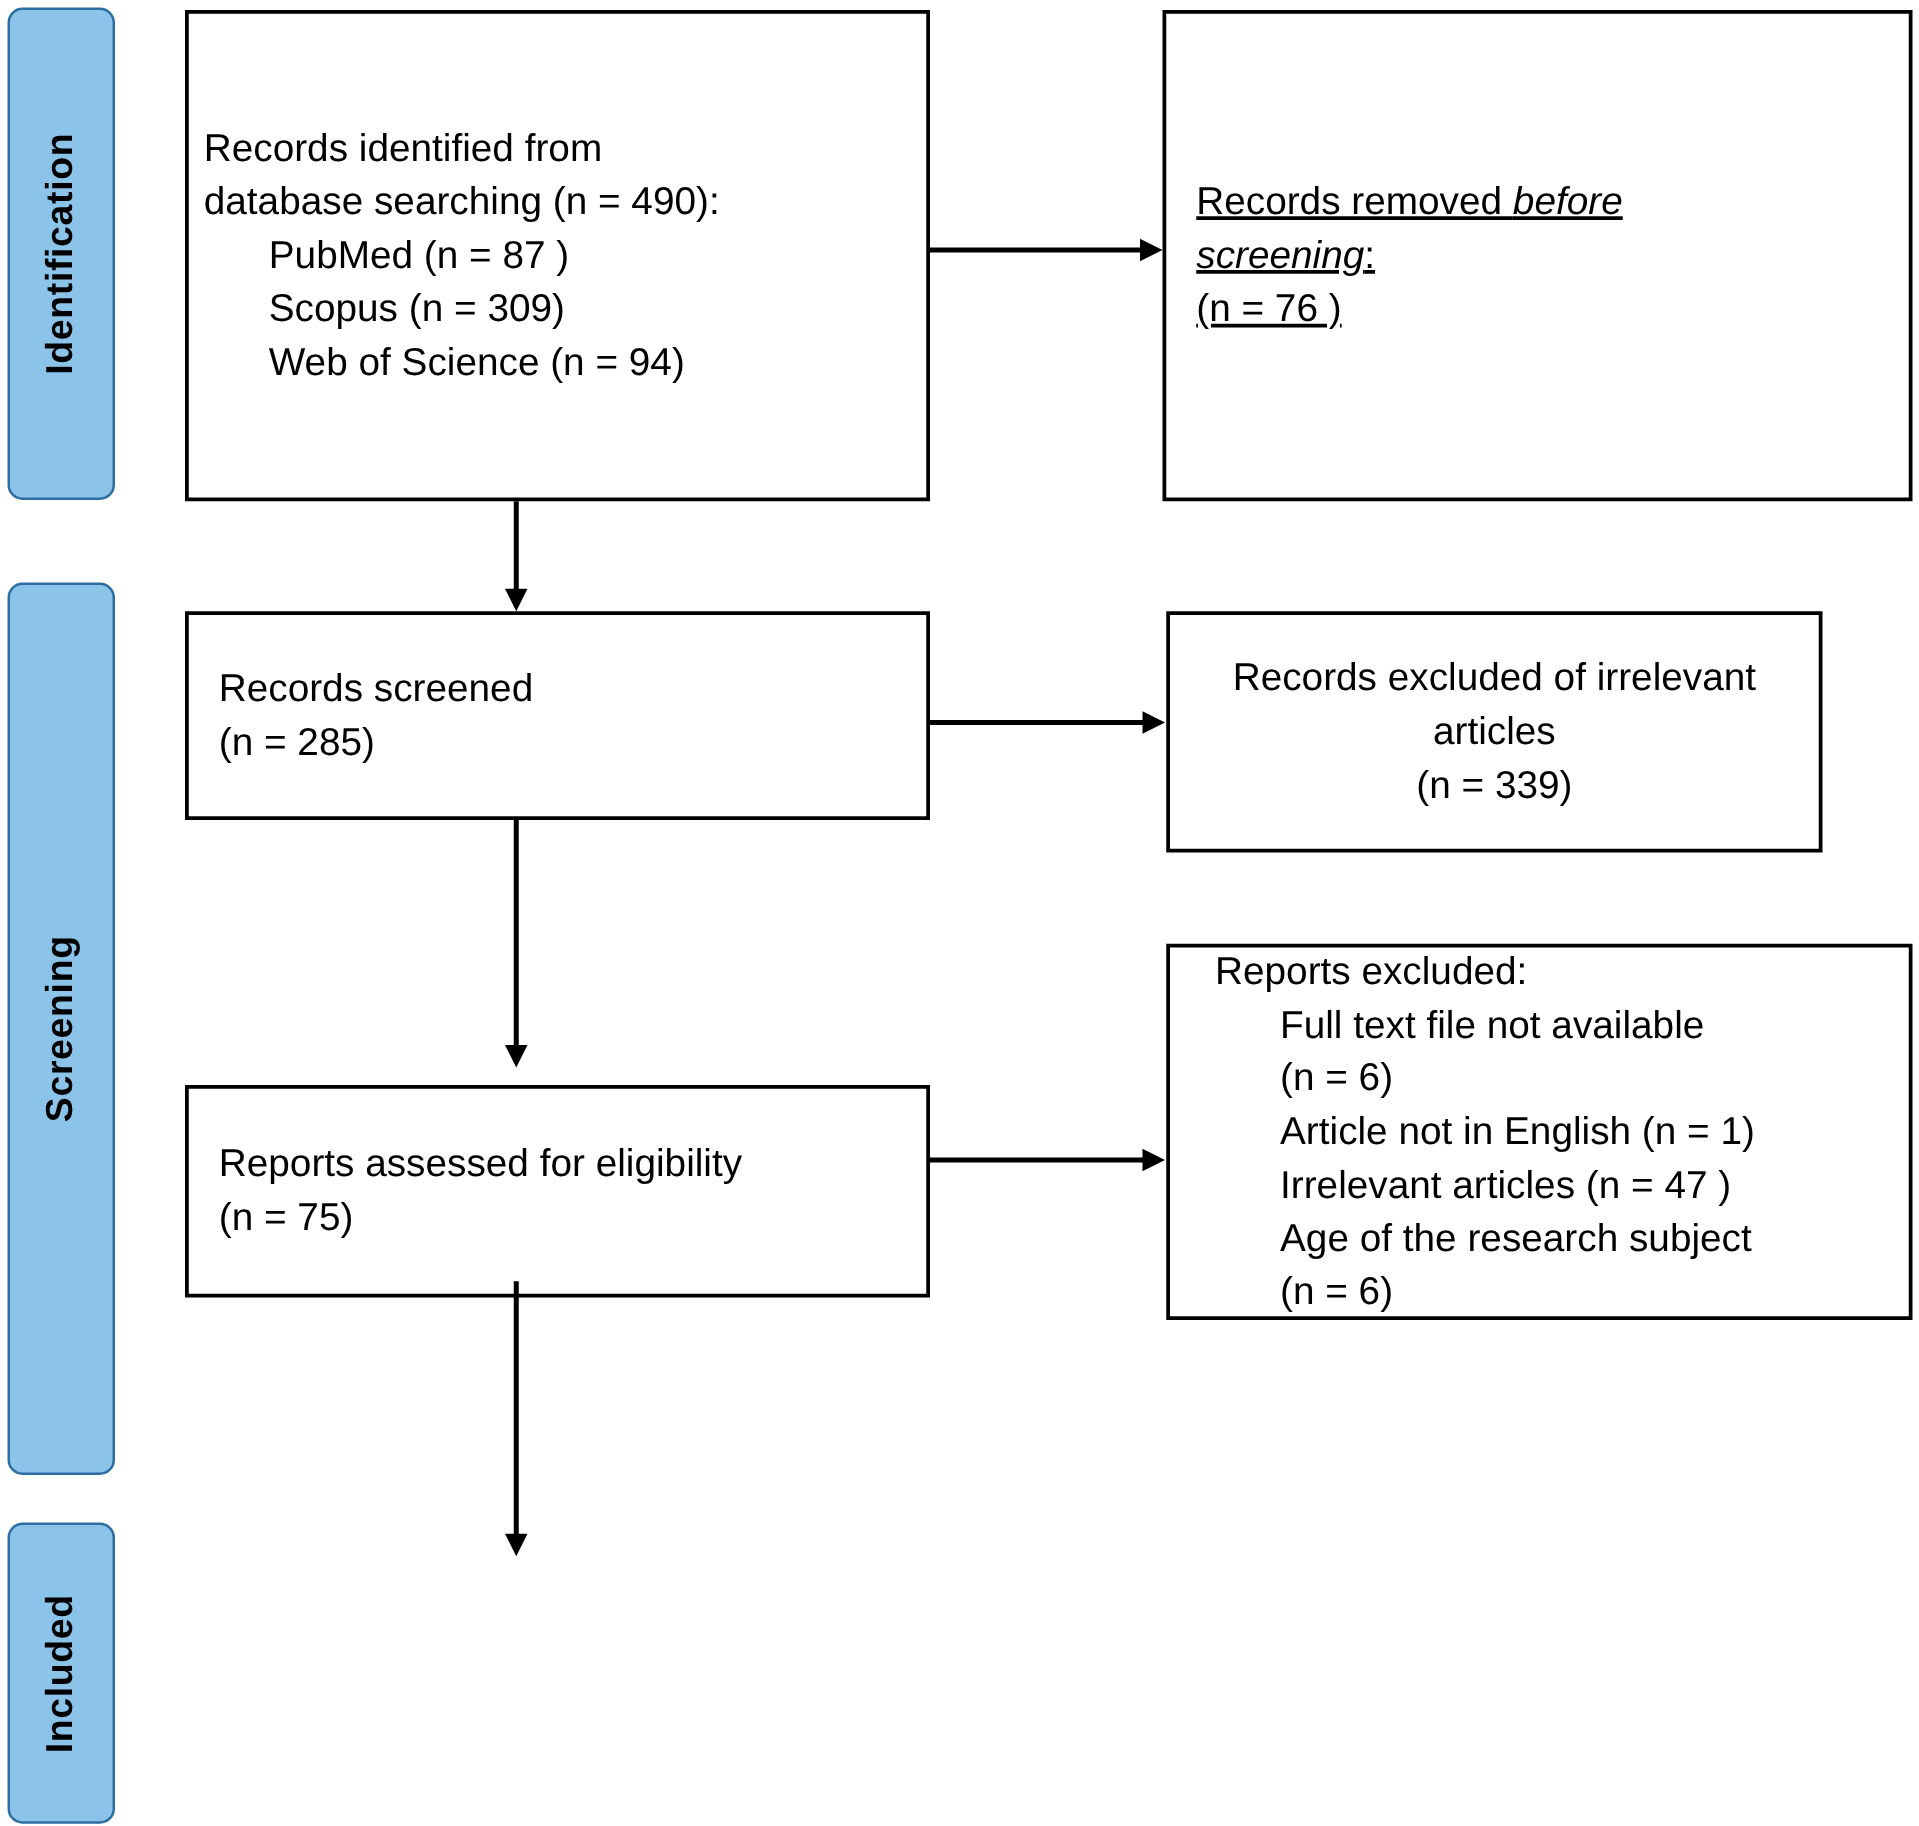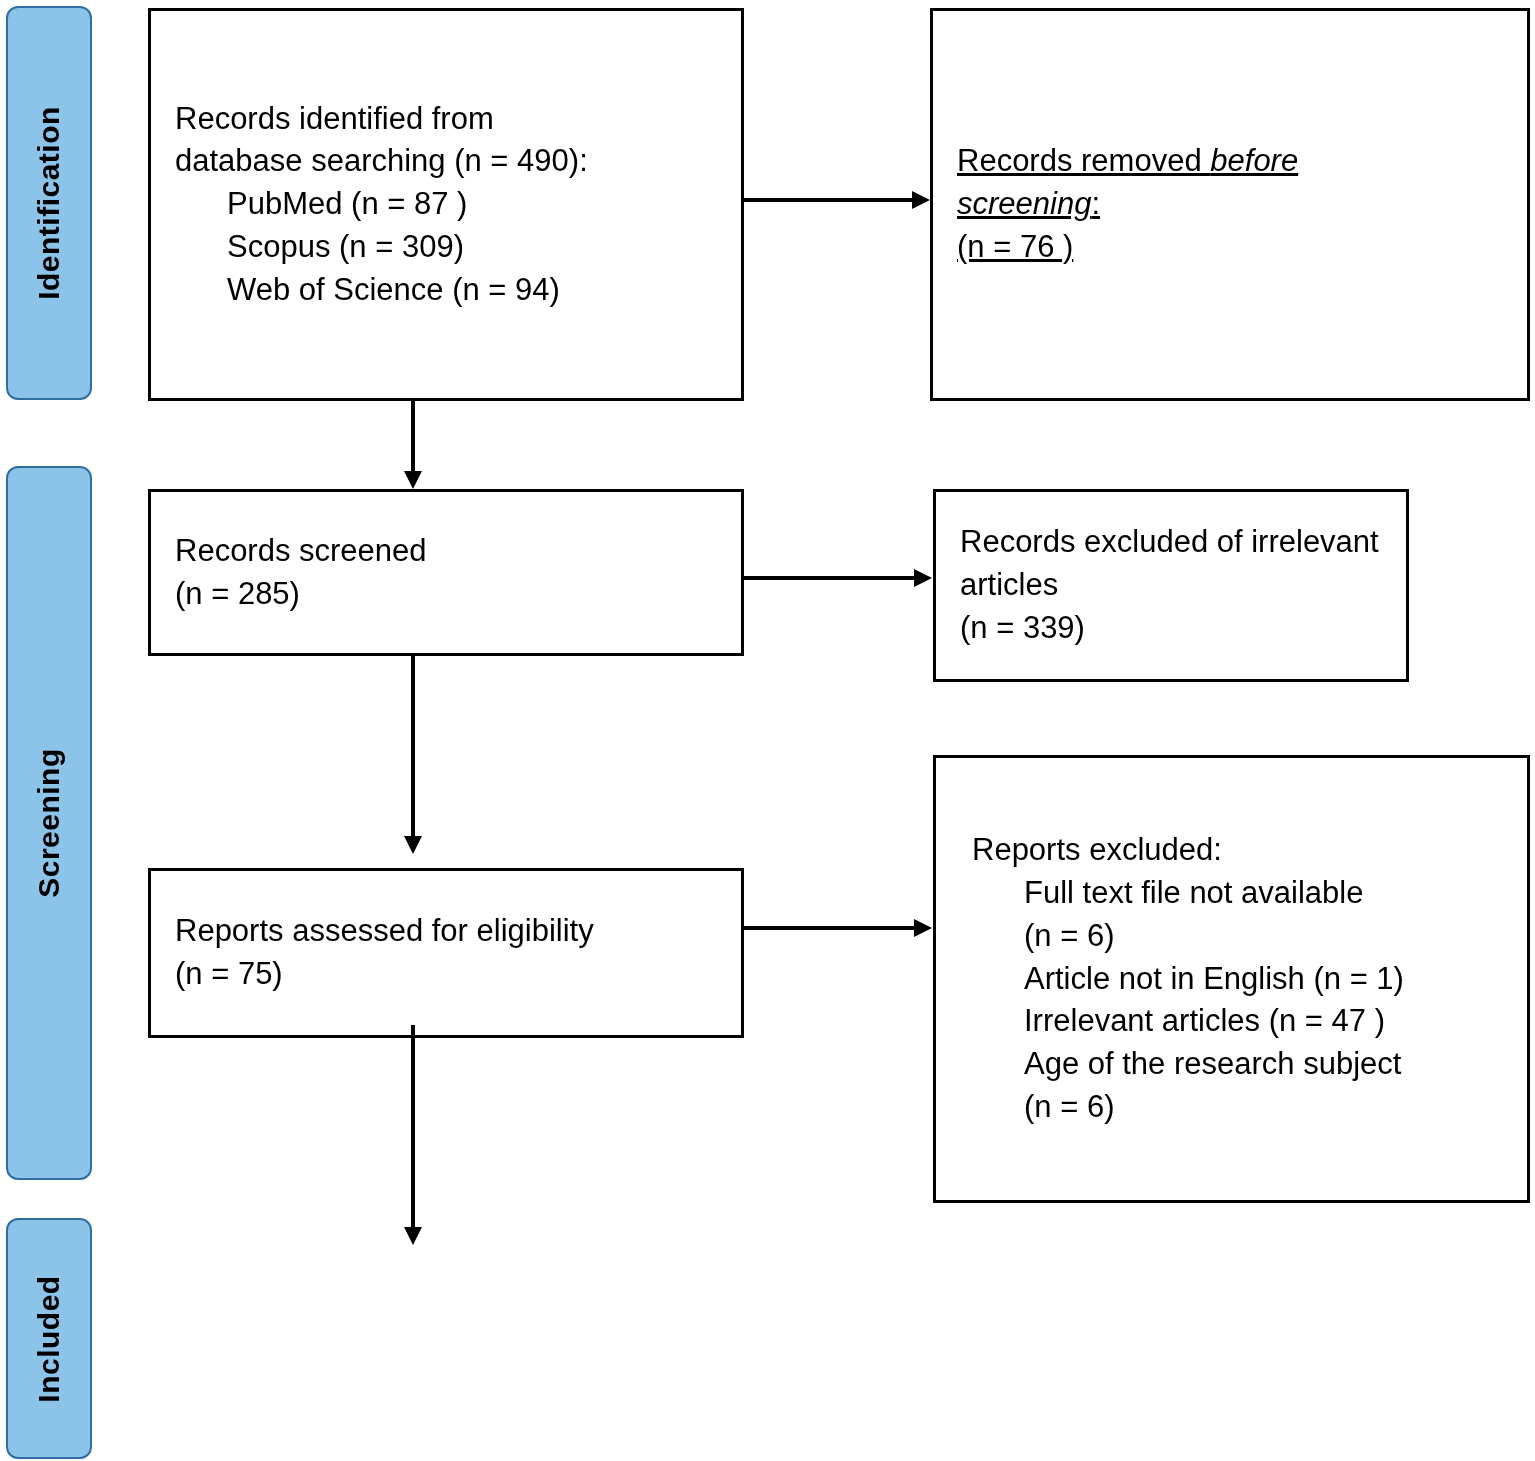--- a/index.html
+++ b/index.html
@@ -73,51 +73,51 @@
   </div>
 
   <div class="stage-label" style="left:6px; top:466px; width:82px; height:710px;">
     <span>Screening</span>
   </div>
 
   <div class="stage-label" style="left:6px; top:1218px; width:82px; height:237px;">
     <span>Included</span>
   </div>
 
-  <div class="box" style="left:148px; top:8px; width:596px; height:393px;">
+  <div class="box" style="left:148px; top:8px; width:596px; height:393px;padding-left:12px;">
     <div class="line">Records identified from</div>
     <div class="line">database searching (n = 490):</div>
     <div class="line indent">PubMed (n = 87 )</div>
     <div class="line indent">Scopus (n = 309)</div>
     <div class="line indent">Web of Science (n = 94)</div>
   </div>
 
   <div class="box" style="left:930px; top:8px; width:600px; height:393px;text-decoration:underline;">
     <div class="line"><span>Records removed </span><span class="italic">before</span></div>
     <div class="line"><span class="italic">screening</span><span>:</span></div>
     <div class="line">(n = 76 )</div>
   </div>
 
   <div class="box" style="left:148px; top:489px; width:596px; height:167px;">
     <div class="line">Records screened</div>
     <div class="line">(n = 285)</div>
   </div>
 
-  <div class="box" style="left:933px; top:489px; width:476px; height:193px;">
+  <div class="box" style="left:933px; top:489px; width:525px; height:193px;text-align:center;">
     <div class="line">Records excluded of irrelevant</div>
     <div class="line">articles</div>
     <div class="line">(n = 339)</div>
   </div>
 
   <div class="box" style="left:148px; top:855px; width:596px; height:170px;margin-top:13px;">
     <div class="line">Reports assessed for eligibility</div>
     <div class="line">(n = 75)</div>
   </div>
 
-  <div class="box" style="left:933px; top:755px; width:597px; height:448px;padding-left:36px;">
+  <div class="box" style="left:933px; top:755px; width:597px; height:301px;padding-left:36px;">
     <div class="line">Reports excluded:</div>
     <div class="line indent">Full text file not available</div>
     <div class="line indent">(n = 6)</div>
     <div class="line indent">Article not in English (n = 1)</div>
     <div class="line indent">Irrelevant articles (n = 47 )</div>
     <div class="line indent">Age of the research subject</div>
     <div class="line indent">(n = 6)</div>
   </div>
 
 

